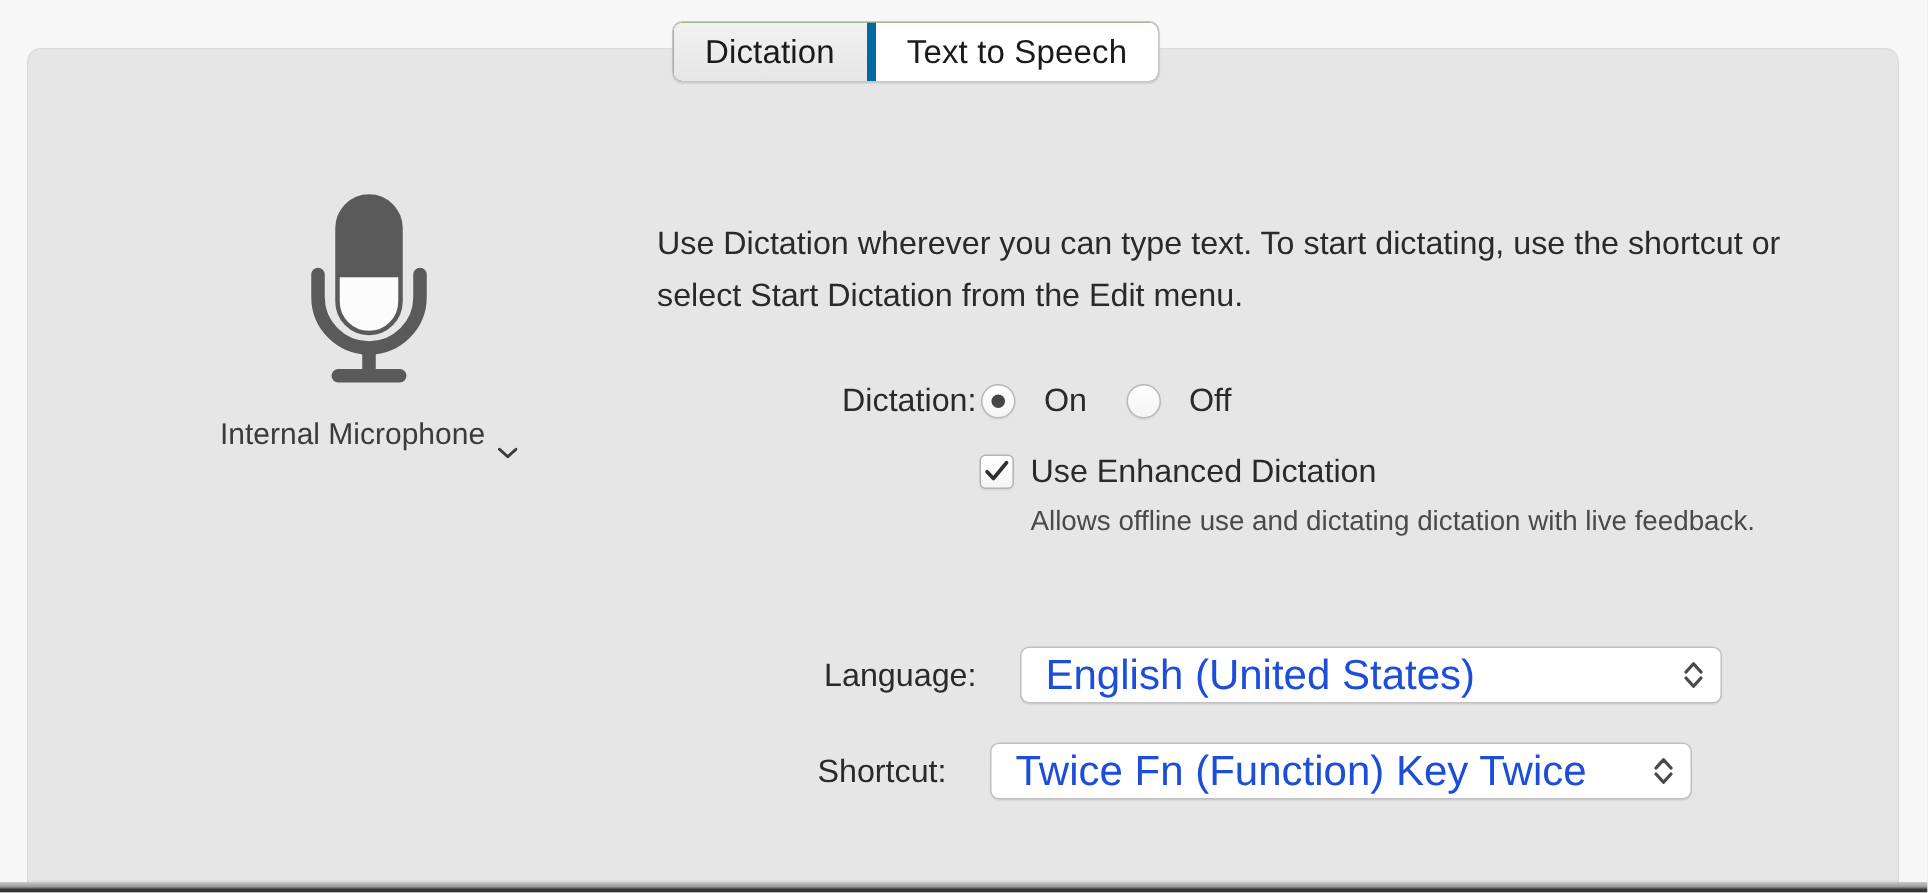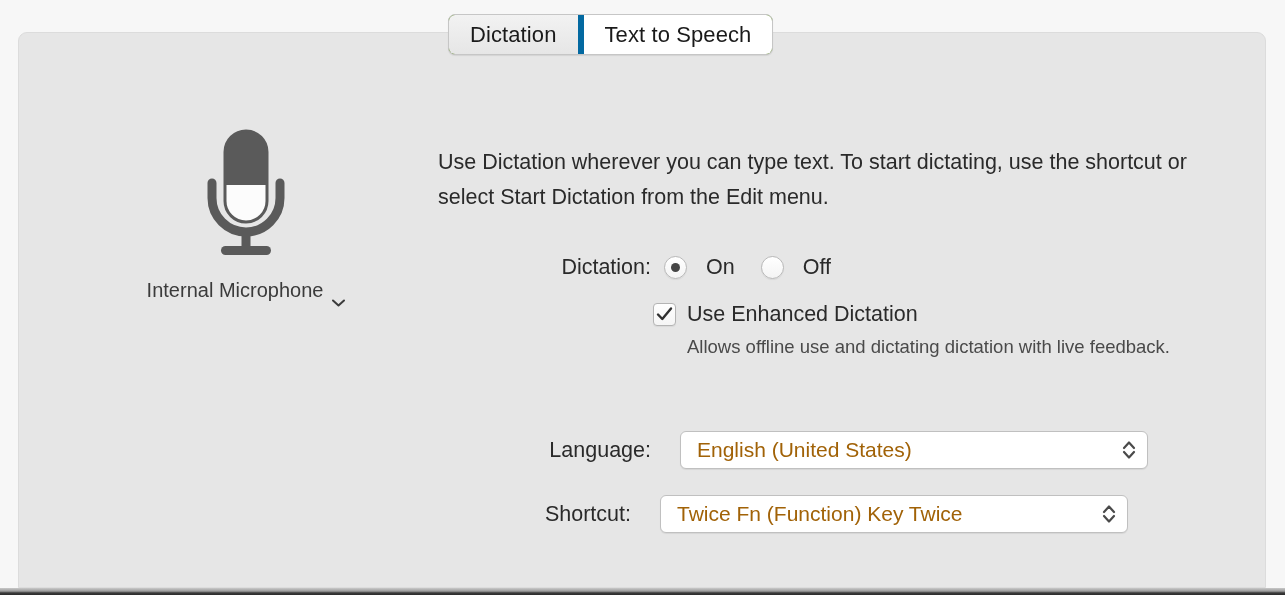--- a/index.html
+++ b/index.html
@@ -145,21 +145,21 @@
   }
 
   
   #row-dictation {
     left: 380px;
     top: 219px;
     width: 520px;
   }
   #row-dictation .form-label {
     width: 252px;
-    margin-right: 13px;
+    margin-right: 3px;
     line-height: 31px;
   }
   .radio-group {
     display: flex;
     align-items: center;
     gap: 26px;
   }
   .radio-item {
     display: flex;
     align-items: center;
@@ -257,22 +257,22 @@
     box-sizing: border-box;
     display: flex;
     align-items: center;
     padding: 0 10px 0 16px;
     box-shadow: 0 1px 1px rgba(0,0,0,0.07);
     cursor: default;
     user-select: none;
   }
   .popup-value {
     flex: 1;
-    font-size: 21px;
-    color: #a16207;
+    font-size: 28px;
+    color: #1d4ed8;
     white-space: nowrap;
     overflow: hidden;
   }
   .popup-arrows {
     flex: none;
     width: 16px;
     height: 24px;
   }
 </style>
 </head>

